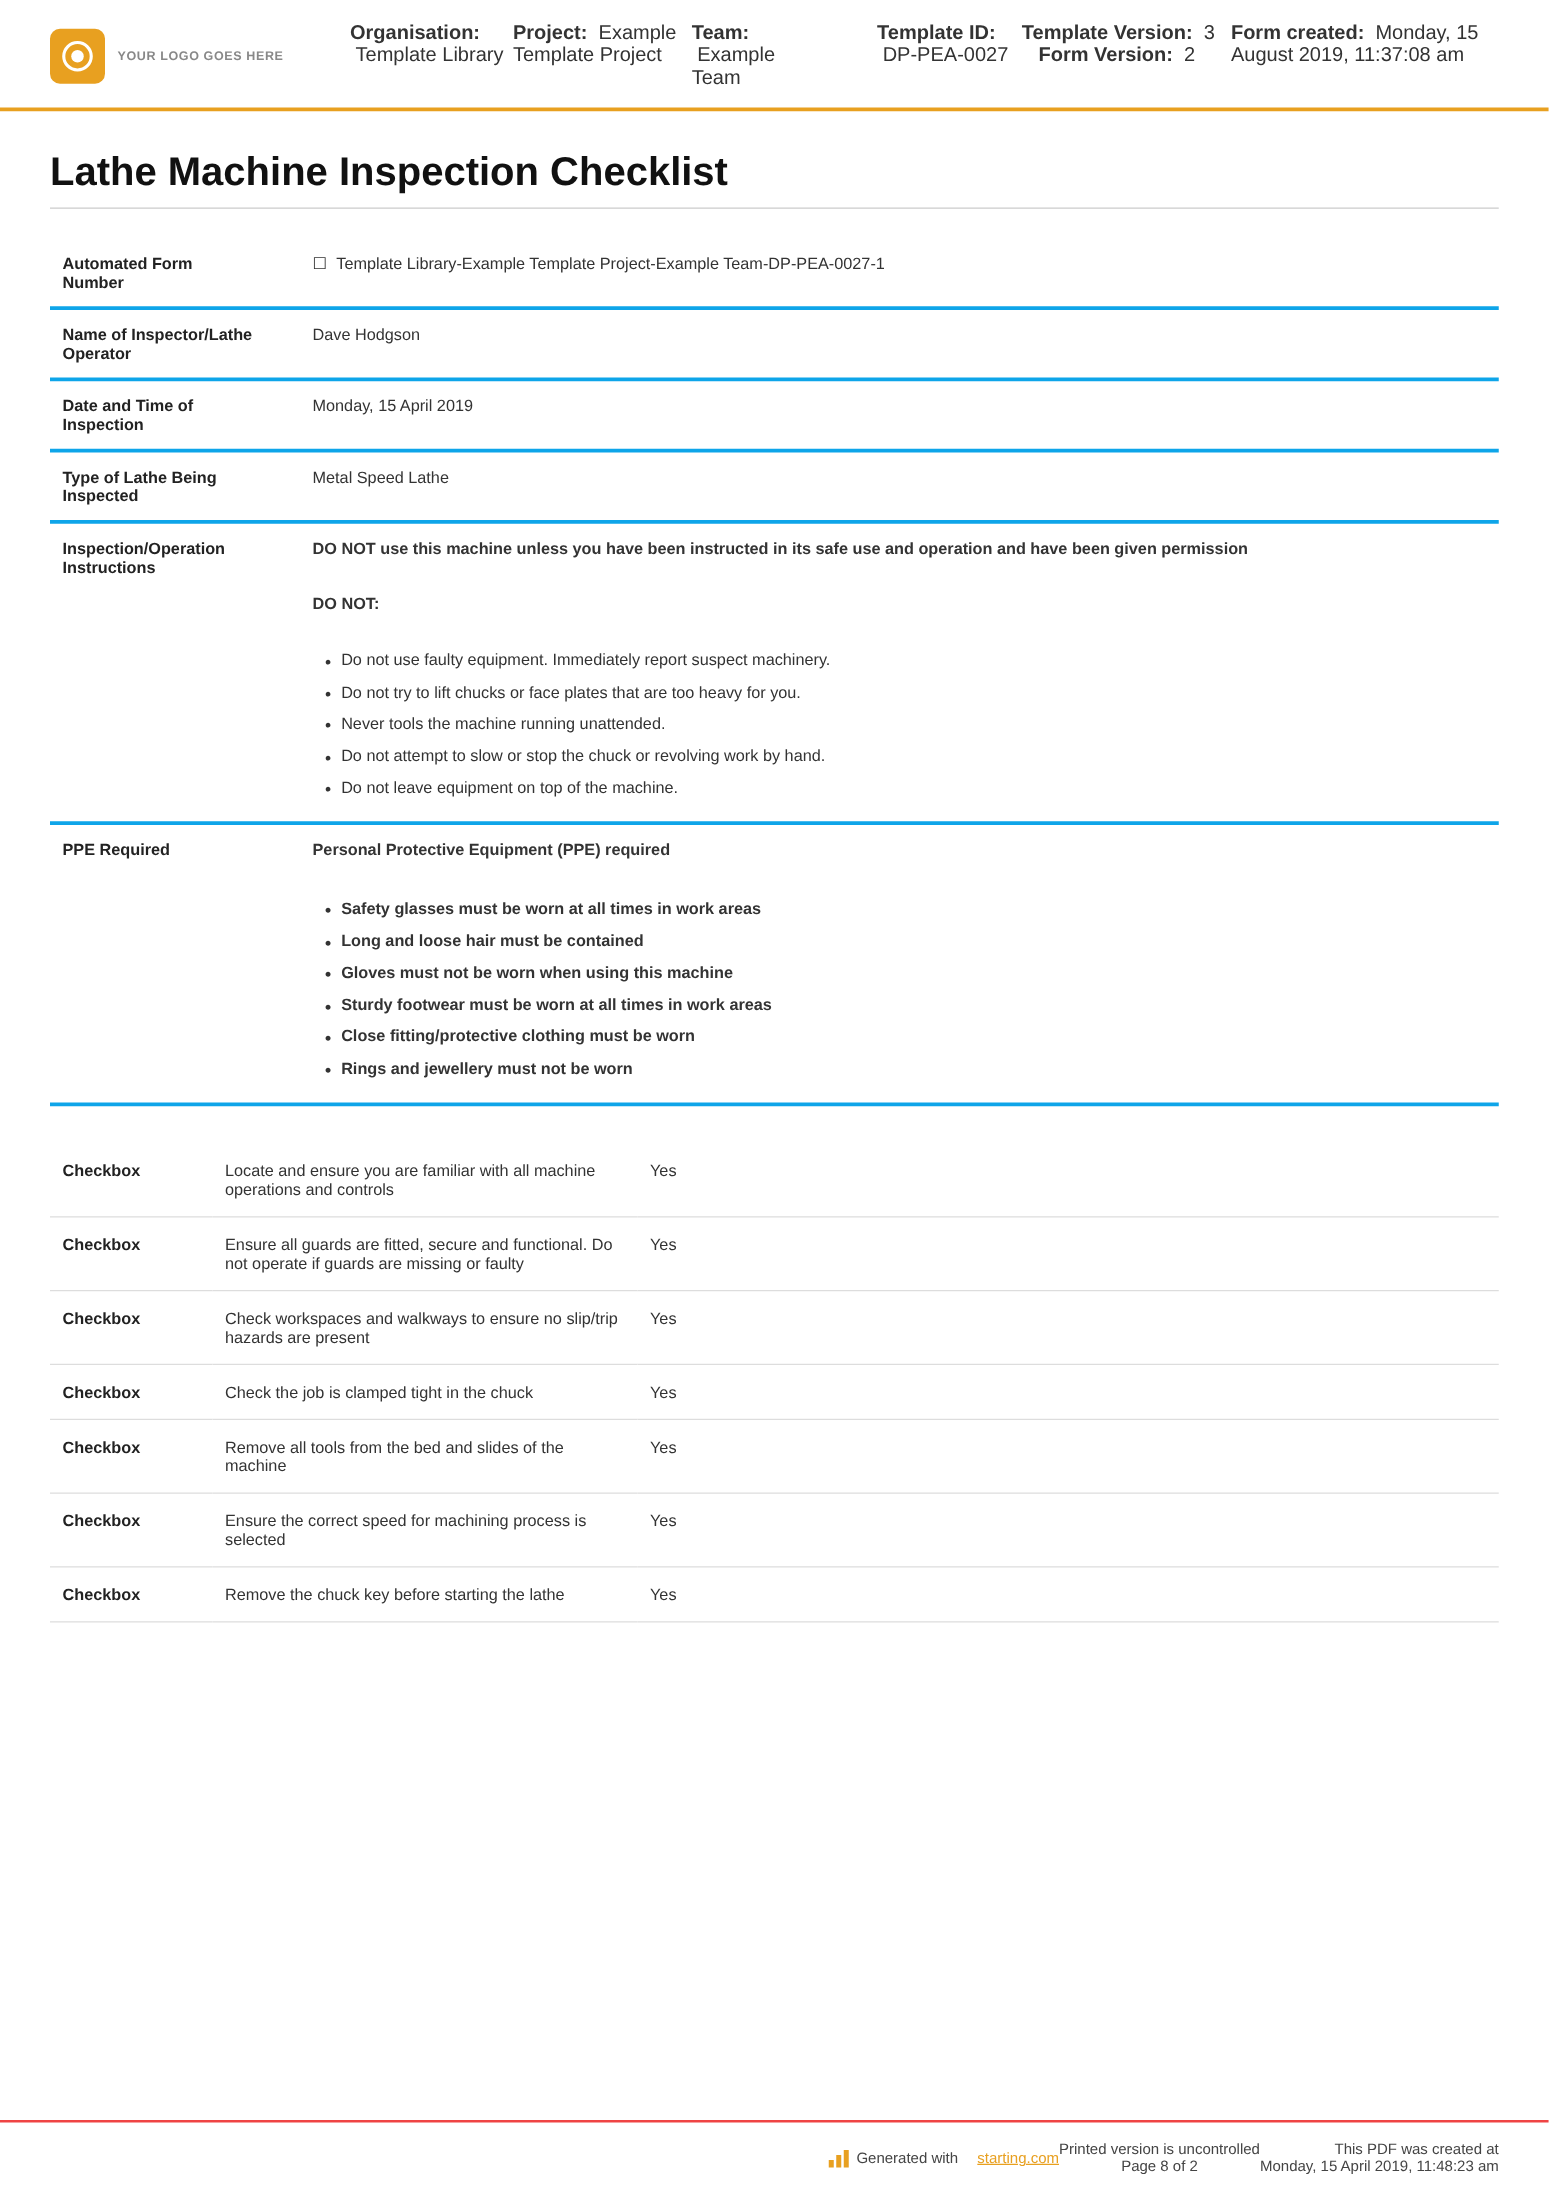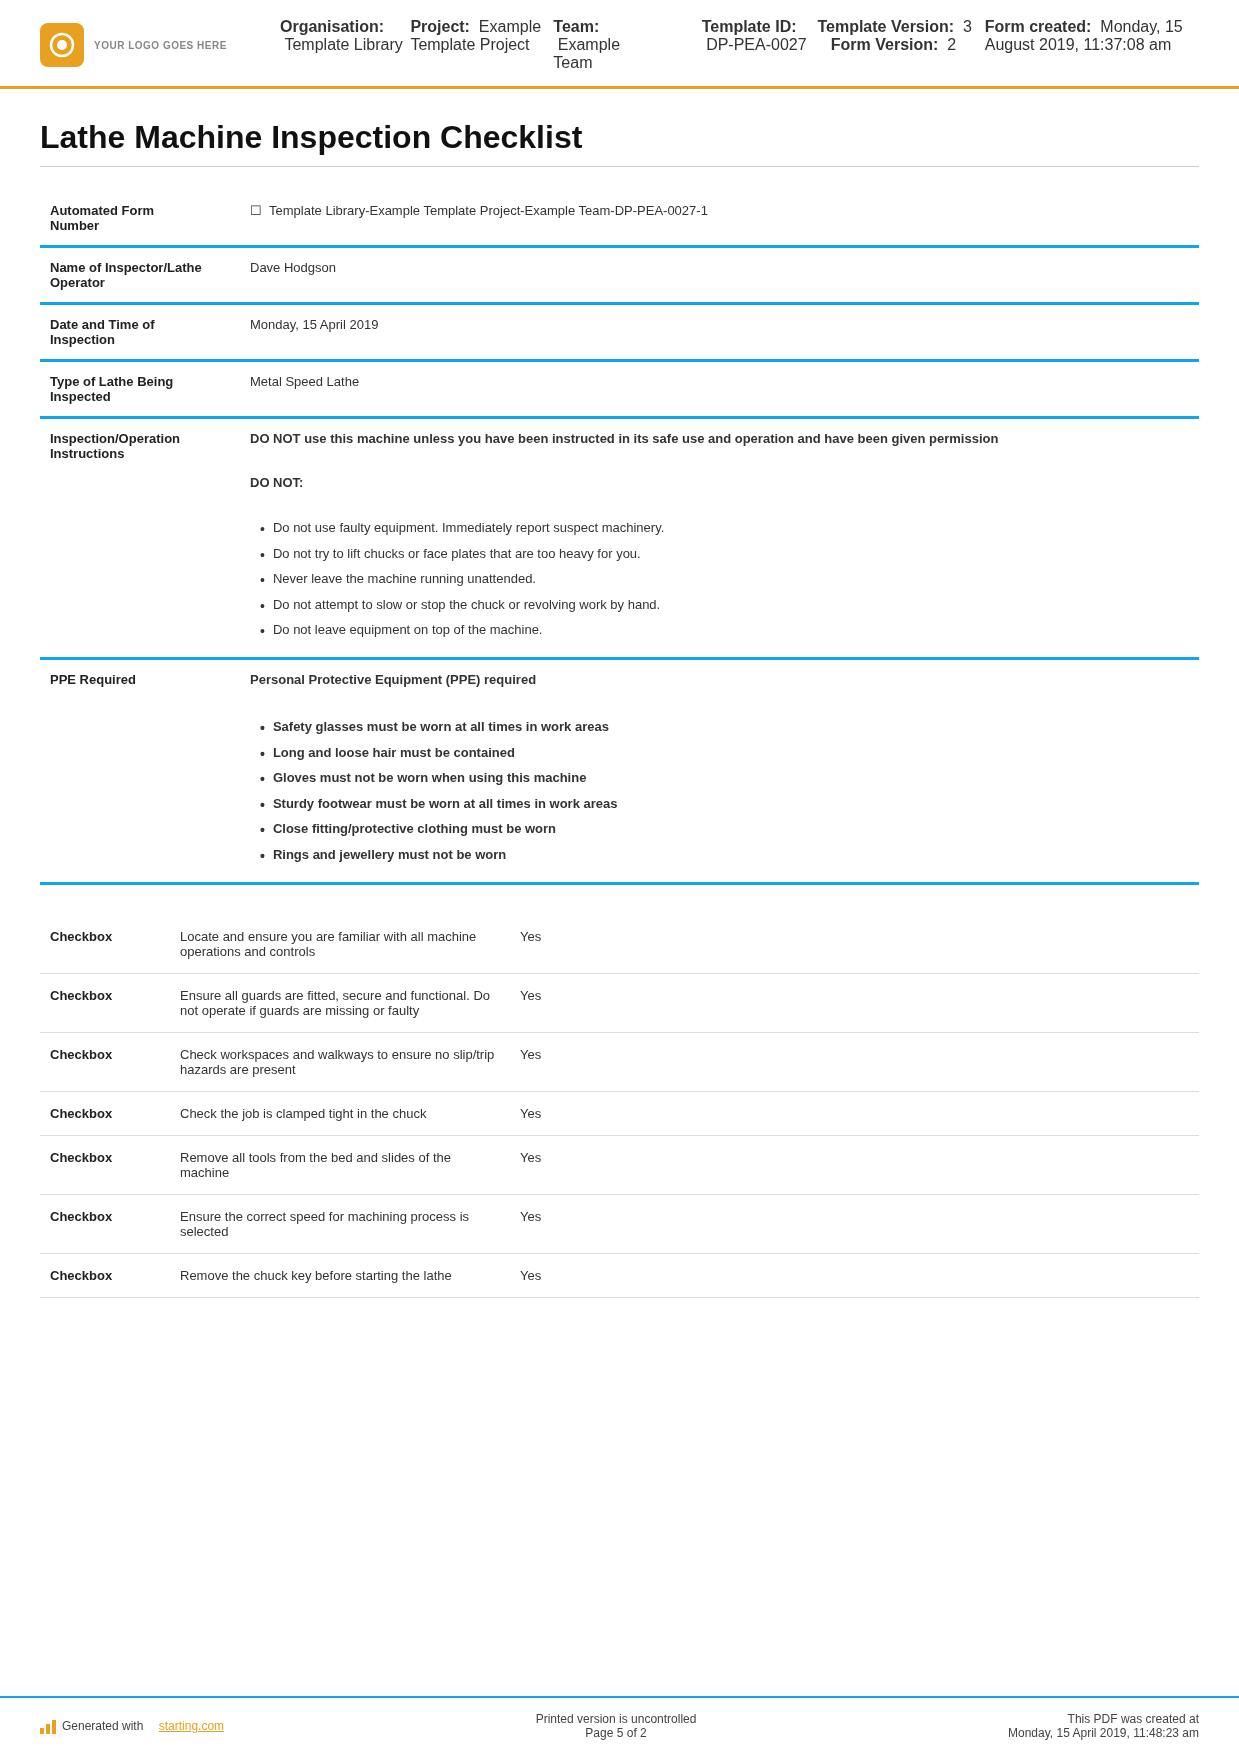--- a/index.html
+++ b/index.html
@@ -203,24 +203,24 @@
       width: 340px;
     }
 
     .checklist-table td:nth-child(3) {
       color: #333;
       font-size: 13px;
     }
 
     
     .footer {
-      border-top: 2px solid #0ea5e9;
+      border-top: 2px solid #ef4444;
       padding: 14px 40px;
       display: flex;
-      justify-content: space-between;
+      justify-content: flex-end;
       align-items: center;
       font-size: 12px;
       color: #444;
       margin-top: auto;
     }
 
     .footer-left {
       display: flex;
       align-items: center;
       gap: 6px;
@@ -336,21 +336,21 @@
             <p class="do-not-header">DO NOT:</p>
             <br>
             <ul class="bullet-list">
               <li>
                   <span>Do not use faulty equipment. Immediately report suspect machinery.</span>
                 </li>
               <li>
                   <span>Do not try to lift chucks or face plates that are too heavy for you.</span>
                 </li>
               <li>
-                  <span>Never leave the machine running unattended.</span>
+                  <span>Never tools the machine running unattended.</span>
                 </li>
               <li>
                   <span>Do not attempt to slow or stop the chuck or revolving work by hand.</span>
                 </li>
               <li>
                   <span>Do not leave equipment on top of the machine.</span>
                 </li>
             </ul>
           </td>
         </tr>
@@ -432,21 +432,21 @@
       <div class="bar-chart-icon">
         <span style="height:6px;"></span>
         <span style="height:10px;"></span>
         <span style="height:14px;"></span>
       </div>
       <span>Generated with</span>
       &nbsp;<a href="#">starting.com</a>
     </div>
     <div class="footer-center">
       <div>Printed version is uncontrolled</div>
-      <div>Page 5 of 2</div>
+      <div>Page 8 of 2</div>
     </div>
     <div class="footer-right">
       <div>This PDF was created at</div>
       <div>Monday, 15 April 2019, 11:48:23 am</div>
     </div>
   </div>
 
 </div>
 
 </body></html>

